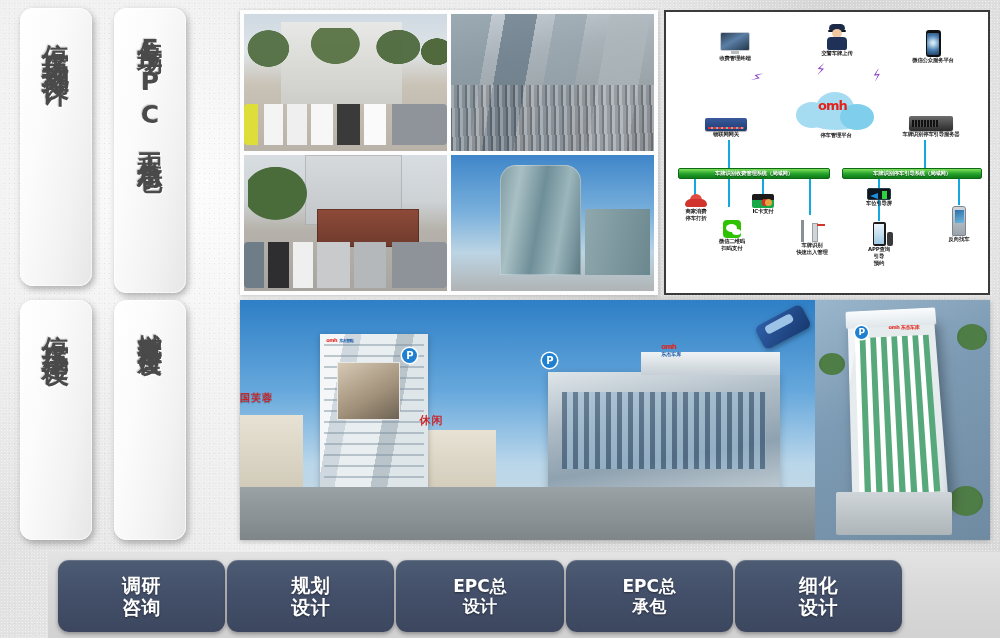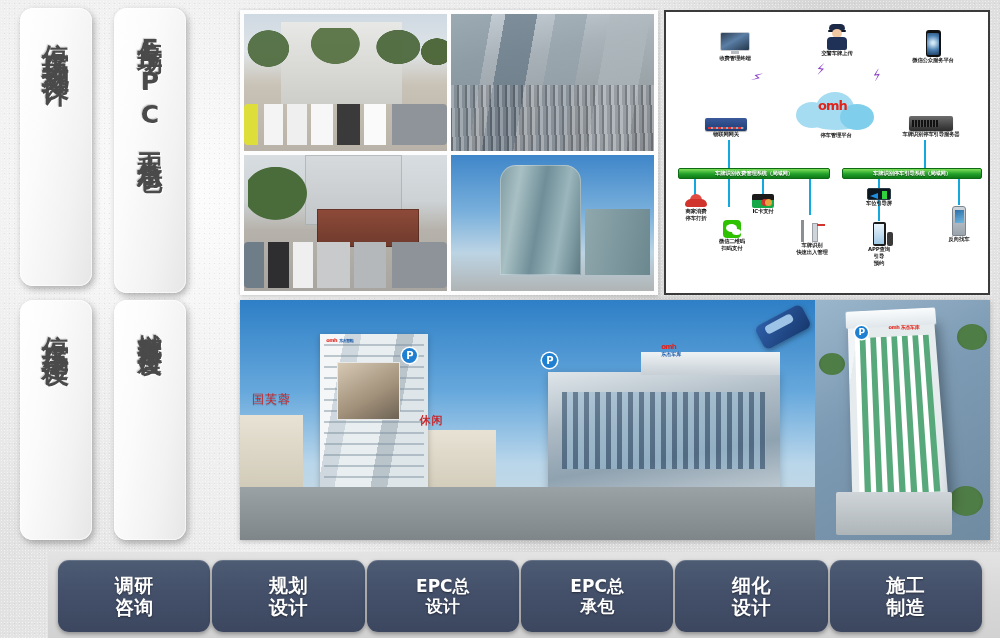--- a/index.html
+++ b/index.html
@@ -232,21 +232,21 @@
   .bldg1 .rows { position:absolute; inset:6% 4% 14% 4%;
       background: repeating-linear-gradient(180deg, rgba(120,140,155,.45) 0 2px, transparent 2px 11px); }
   .bldg1 .logo { position:absolute; left:6%; top:2%; font-size:5px; font-weight:700; color:#e2231a; letter-spacing:-.5px; }
   .bldg1 .logo i { color:#1b5aa8; font-style:normal; font-size:4px; margin-left:1px; }
   .pmark { position:absolute; width:15px; height:15px; border-radius:50%;
       background:#1f7fd0; color:#fff; font-size:10px; font-weight:700; line-height:15px; text-align:center;
       box-shadow:0 0 0 1.5px #fff; }
   .billboard { position:absolute; left:34%; top:26%; width:22%; height:24%;
       background:linear-gradient(150deg,#d6c9b4,#a08f79 60%, #6d6354);
       border:1px solid #e8e8e8; }
-  .redtxt1 { position:absolute; left:12px; top:38%; font-size:12px; font-weight:400; color:#c8262a; letter-spacing:1px;
+  .redtxt1 { position:absolute; left:0; top:38%; font-size:10px; font-weight:700; color:#c8262a; letter-spacing:1px;
       text-shadow:0 1px 1px rgba(0,0,0,.25); }
   .redtxt2 { position:absolute; left:63%; top:47%; font-size:11px; font-weight:700; color:#c8262a; letter-spacing:1px; }
   .lowbldg { position:absolute; background:linear-gradient(180deg,#e7e2d4,#cfc8b6); }
 
   
   .bldg2 { position:absolute; left:8%; top:30%; width:80%; height:52%;
       background:linear-gradient(170deg,#dfe6ea 0%, #aebbc5 35%, #8fa2b0 65%, #c5d0d7 100%);
       box-shadow:0 2px 8px rgba(0,0,0,.22); }
   .bldg2 .glass { position:absolute; inset:16% 6% 22% 6%;
       background: repeating-linear-gradient(90deg, rgba(40,70,100,.6) 0 5px, rgba(150,185,210,.55) 5px 11px); }
@@ -277,21 +277,21 @@
   .plaza { position:absolute; left:12%; bottom:2%; width:66%; height:18%;
       background:linear-gradient(180deg,#cfd5d8,#aeb5b9); border-radius:2px; }
   .greenery { position:absolute; border-radius:50%; background:radial-gradient(circle,#4f7d46 60%, #3c6236); }
 
   
   .btnbar-bg {
     position:absolute; left:48px; top:552px; width:952px; height:86px; z-index:2;
     background: linear-gradient(180deg,#e3e3e3 0%, #d9d9d9 45%, #d2d2d2 100%);
   }
   .btnbar {
-    position:absolute; left:58px; top:560px; width:924px; height:72px; z-index:4;
+    position:absolute; left:58px; top:560px; width:844px; height:72px; z-index:4;
     display:flex; gap:2px;
   }
   .pbtn {
     flex:1; border-radius:11px;
     background: linear-gradient(180deg,#4d5b73 0%, #44506a 45%, #3c475f 100%);
     box-shadow: 0 2px 4px rgba(0,0,0,.35), inset 0 1px 0 rgba(255,255,255,.15);
     display:flex; flex-direction:column; align-items:center; justify-content:center;
     color:#ffffff; font-weight:700; font-size:19px; line-height:1.18; letter-spacing:.5px;
     text-shadow: 0 1px 2px rgba(0,0,0,.45);
     text-align:center;
@@ -507,17 +507,13 @@
     <span class="l2">设计</span>
   </div>
   <div class="pbtn en">
     <span>EPC总</span>
     <span class="l2">承包</span>
   </div>
   <div class="pbtn">
     <span>细化</span>
     <span class="l2">设计</span>
   </div>
-  <div class="pbtn">
-    <span>施工</span>
-    <span class="l2">制造</span>
-  </div>
 </div>
 
 </body></html>

